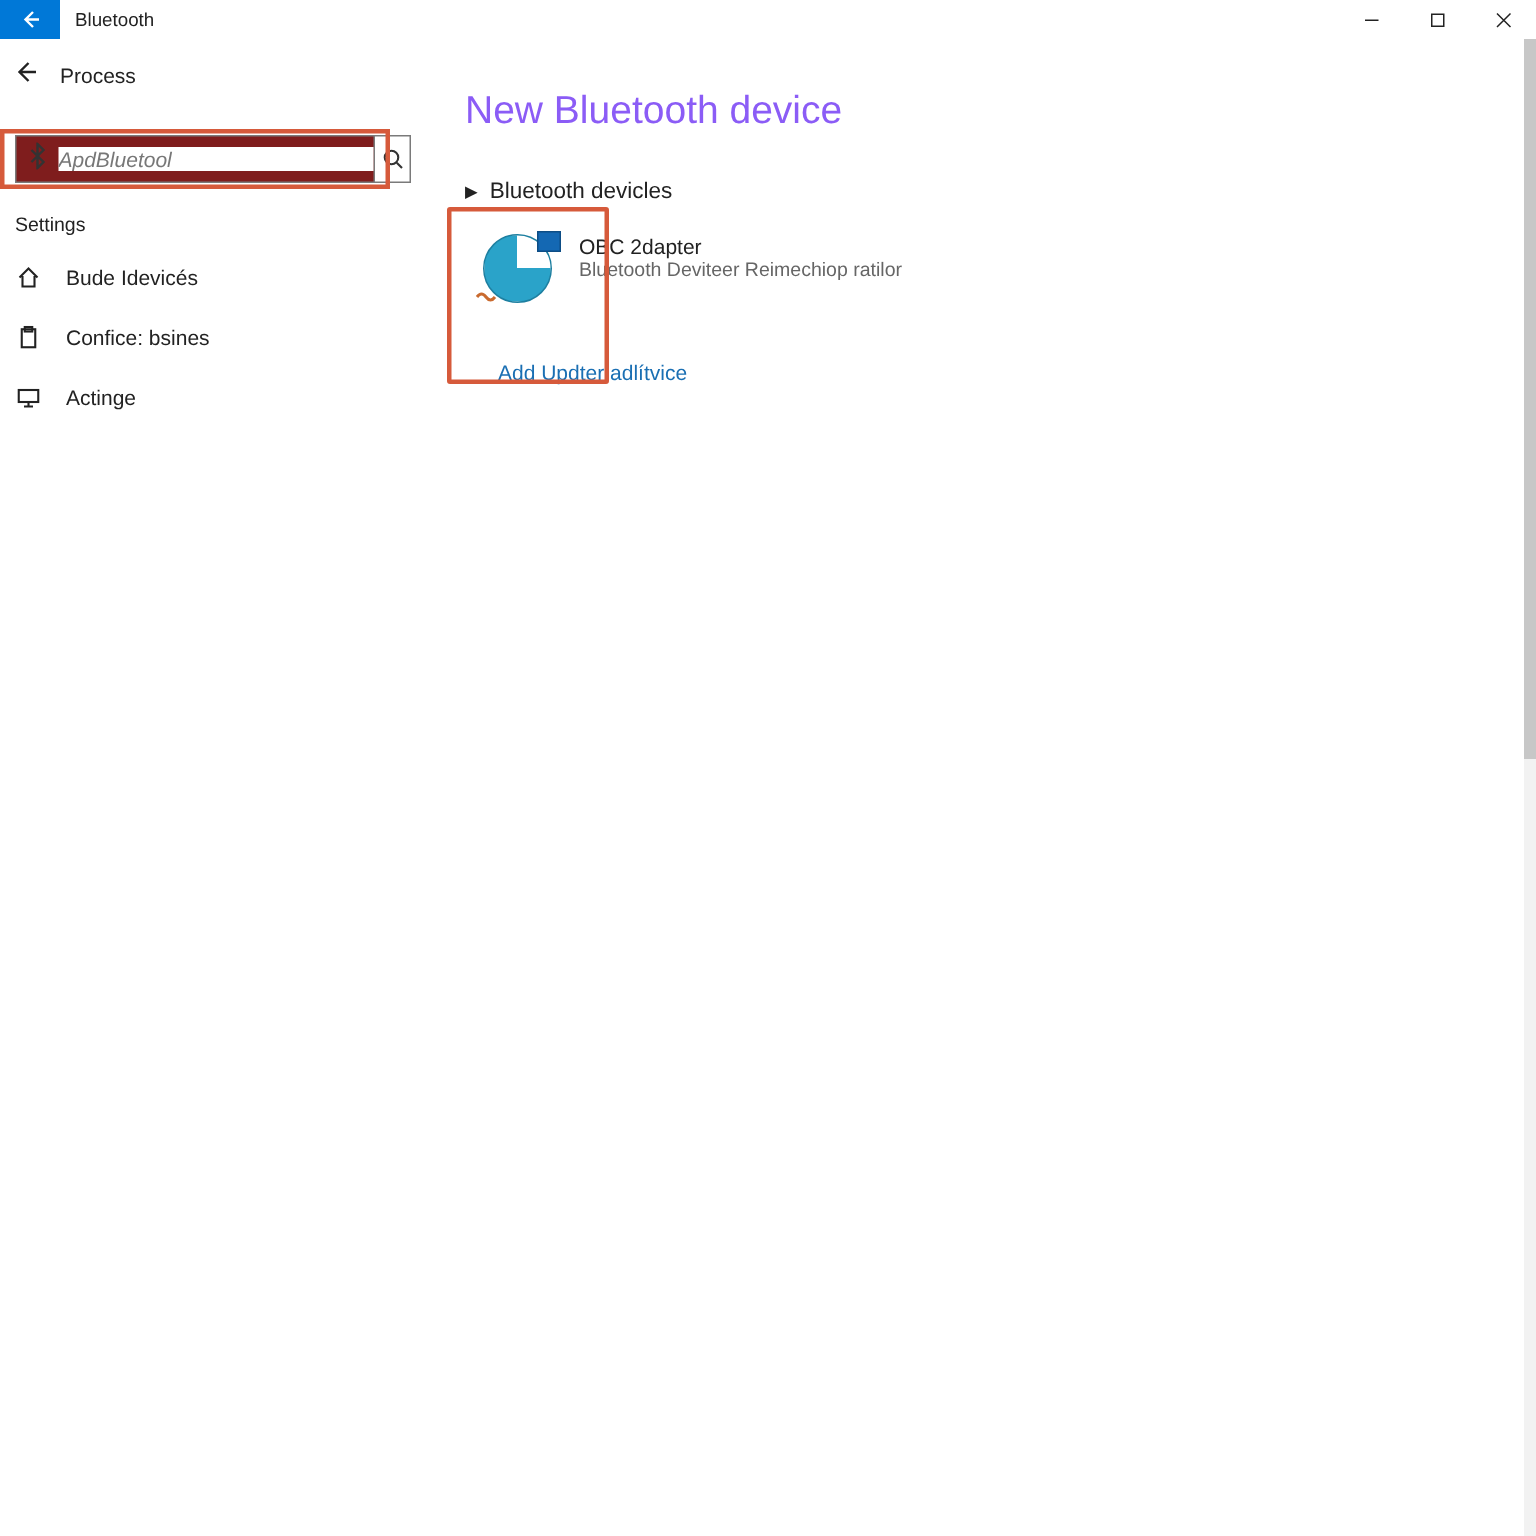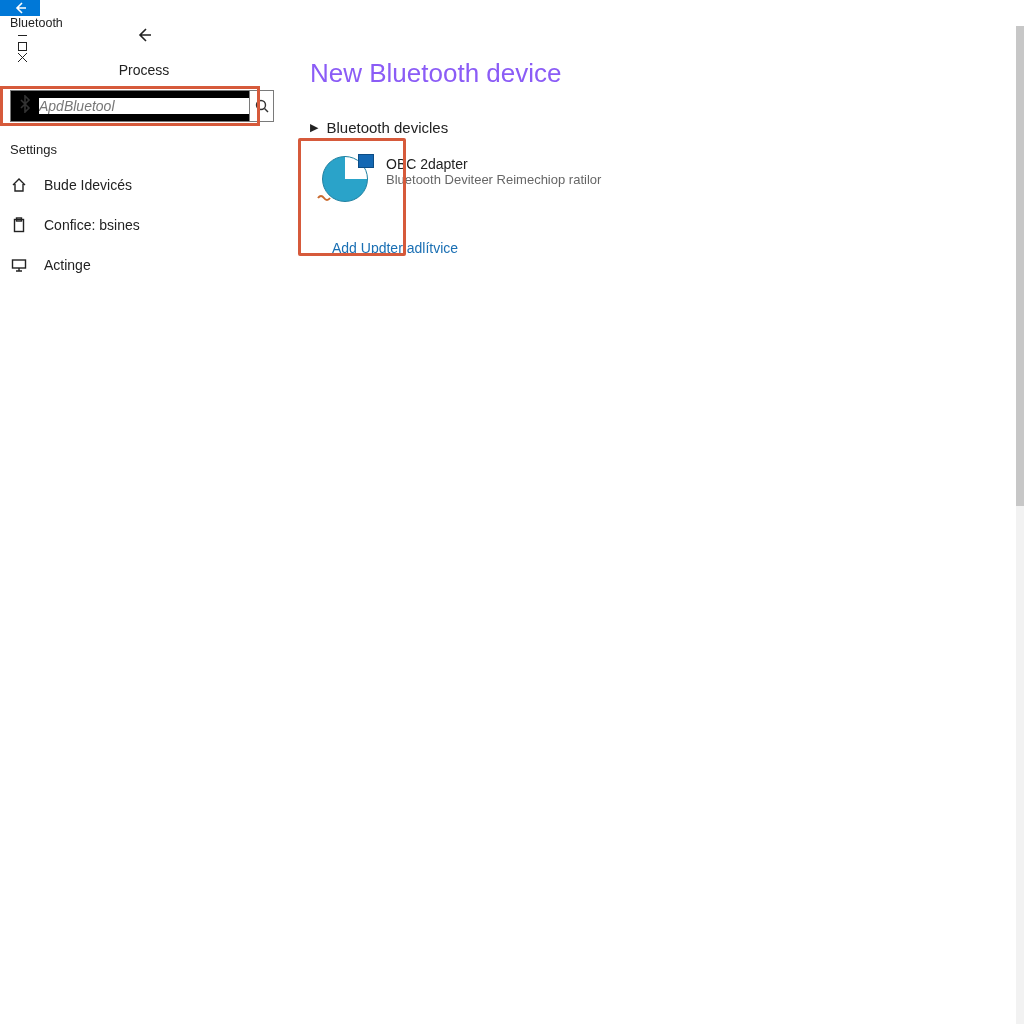--- a/index.html
+++ b/index.html
@@ -4,21 +4,20 @@
 <style>
   * { box-sizing: border-box; margin: 0; padding: 0; font-family: "Segoe UI", Arial, sans-serif; }
   html, body { width: 1024px; height: 1024px; background: #fff; overflow: hidden; }
 
   
   .titlebar {
     height: 26px;
     display: flex;
     align-items: stretch;
     background: #fff;
-    flex-direction: column;
   }
   .titlebar .back-tile {
     width: 40px;
     background: #0078d7;
     display: flex;
     align-items: center;
     justify-content: center;
   }
   .titlebar .back-tile svg { stroke: #fff; }
   .titlebar .title {
@@ -64,41 +63,40 @@
     width: 8px; height: 480px;
     background: #c7c7c7;
   }
 
   
   .process-row {
     display: flex; align-items: center;
     height: 48px;
     padding-left: 8px;
     gap: 14px;
-    flex-direction: column;
   }
   .process-row .back-icon svg { stroke: #222; }
   .process-row .label { font-size: 14px; color: #222; }
 
   .search-wrap {
     position: relative;
     margin: 12px 0 0 0;
     padding: 4px 4px;
   }
   .search-highlight {
     position: absolute;
     left: 0; top: 0; right: 20px; bottom: 0;
     border: 3px solid #d65a3b;
     pointer-events: none;
   }
   .search-inner {
     display: flex;
     align-items: center;
     border: 1px solid #7a7a7a;
-    background: #000000;
+    background: #7f1d1d;
     height: 32px;
     margin-left: 6px;
     margin-right: 0;
   }
   .search-inner .bt-icon {
     width: 28px; text-align: center;
     font-size: 16px; color: #333;
   }
   .search-inner input {
     border: none; outline: none;

